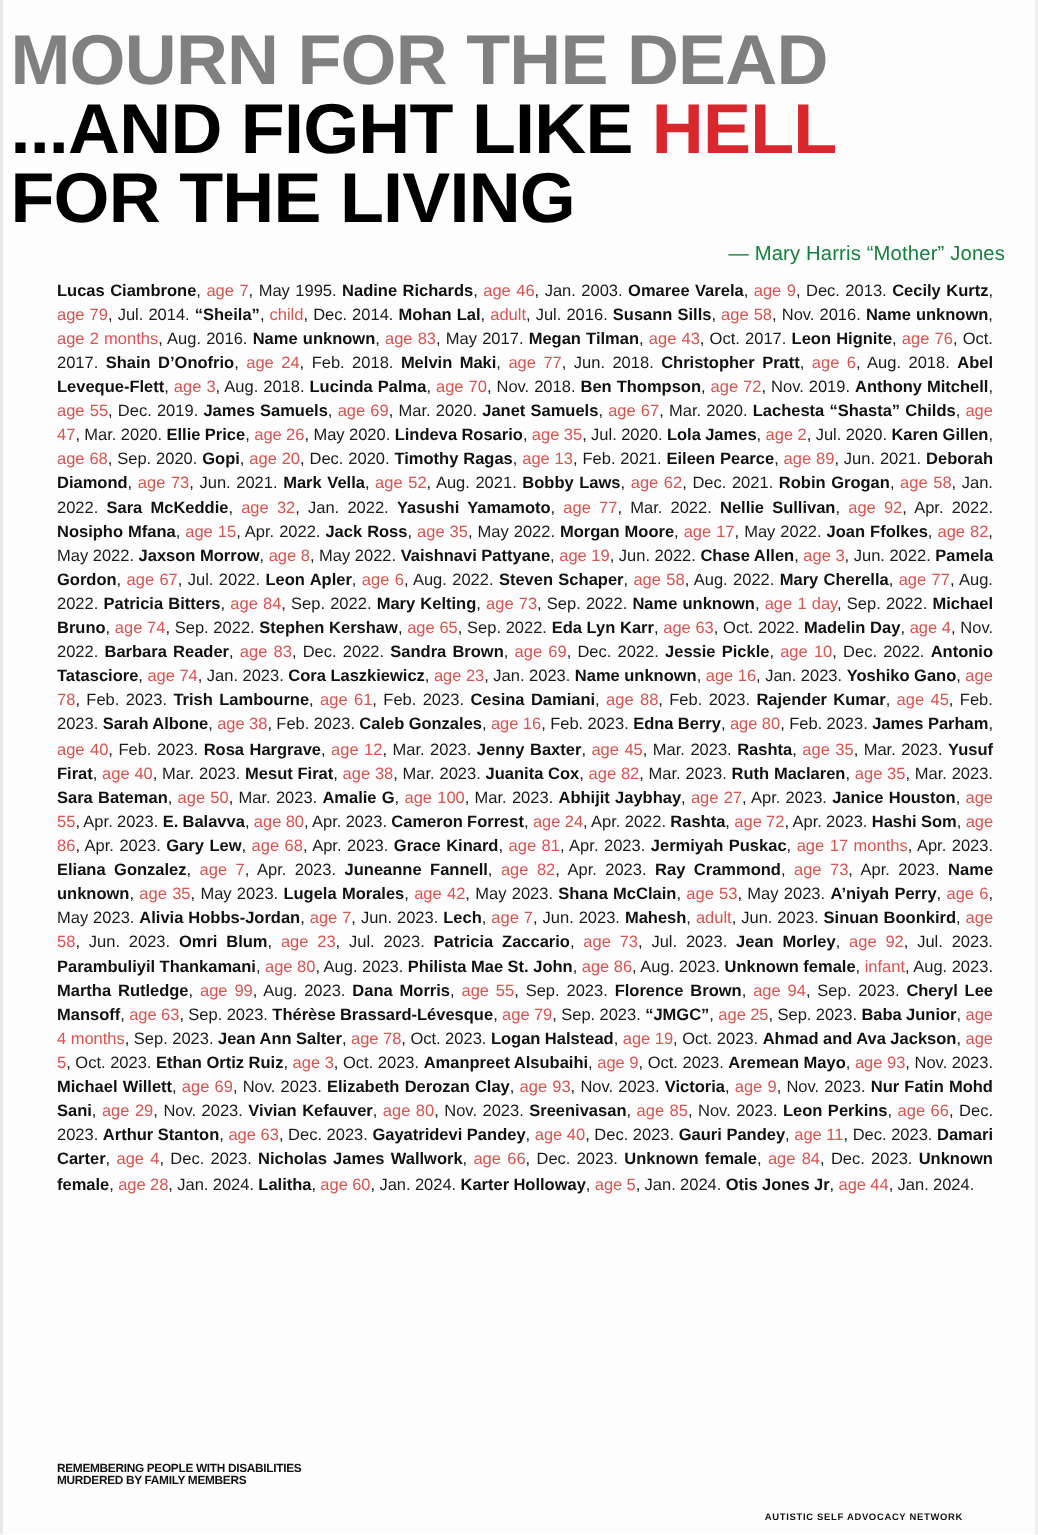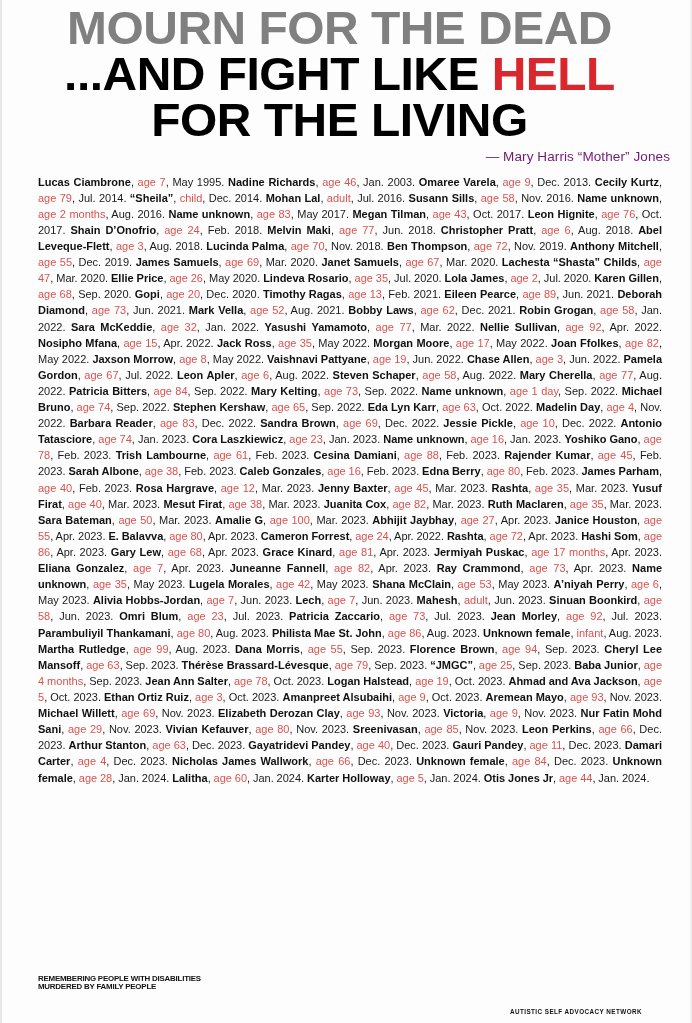--- a/index.html
+++ b/index.html
@@ -16,22 +16,22 @@
     width: 692px;
     height: 1023px;
     background: #fdfdfd;
     box-sizing: border-box;
     border-left: 2px solid #e8e8e8;
     border-right: 2px solid #f0f0f0;
     overflow: hidden;
   }
   
   .headline {
-    padding: 6px 18px 0 18px;
-    text-align: center;
+    padding: 18px 18px 0 18px;
+    text-align: left;
   }
   .hl-line {
     font-family: "Liberation Sans", sans-serif;
     font-weight: bold;
     letter-spacing: -0.5px;
     line-height: 0.94;
     white-space: nowrap;
     transform: scaleX(1.02);
     transform-origin: right center;
   }
@@ -46,21 +46,21 @@
     margin-bottom: 2px;
   }
   .hl3 {
     font-size: 47px;
     color: #000000;
   }
   .hl-red { color: #d9272e; }
   .attribution {
     text-align: right;
     font-size: 13.5px;
-    color: #701a75;
+    color: #15803d;
     padding: 6px 20px 0 0;
     letter-spacing: 0.1px;
   }
   
   .names {
     padding: 10px 28px 4px 36px;
     font-family: "Liberation Sans", sans-serif;
     font-size: 11px;
     line-height: 1.465;
     color: #161616;
@@ -143,21 +143,21 @@
     <div class="hl-line hl2"><span>...AND FIGHT LIKE </span><span class="hl-red">HELL</span></div>
     <div class="hl-line hl3">FOR THE LIVING</div>
   </div>
 
   <div class="attribution">— Mary Harris “Mother” Jones</div>
 
   <div class="names"><span class="nm">Lucas Ciambrone</span>, <span class="ag">age 7</span>, <span class="dt">May 1995.</span> <span class="nm">Nadine Richards</span>, <span class="ag">age 46</span>, <span class="dt">Jan. 2003.</span> <span class="nm">Omaree Varela</span>, <span class="ag">age 9</span>, <span class="dt">Dec. 2013.</span> <span class="nm">Cecily Kurtz</span>, <span class="ag">age 79</span>, <span class="dt">Jul. 2014.</span> <span class="nm">“Sheila”</span>, <span class="ag">child</span>, <span class="dt">Dec. 2014.</span> <span class="nm">Mohan Lal</span>, <span class="ag">adult</span>, <span class="dt">Jul. 2016.</span> <span class="nm">Susann Sills</span>, <span class="ag">age 58</span>, <span class="dt">Nov. 2016.</span> <span class="nm">Name unknown</span>, <span class="ag">age 2 months</span>, <span class="dt">Aug. 2016.</span> <span class="nm">Name unknown</span>, <span class="ag">age 83</span>, <span class="dt">May 2017.</span> <span class="nm">Megan Tilman</span>, <span class="ag">age 43</span>, <span class="dt">Oct. 2017.</span> <span class="nm">Leon Hignite</span>, <span class="ag">age 76</span>, <span class="dt">Oct. 2017.</span> <span class="nm">Shain D’Onofrio</span>, <span class="ag">age 24</span>, <span class="dt">Feb. 2018.</span> <span class="nm">Melvin Maki</span>, <span class="ag">age 77</span>, <span class="dt">Jun. 2018.</span> <span class="nm">Christopher Pratt</span>, <span class="ag">age 6</span>, <span class="dt">Aug. 2018.</span> <span class="nm">Abel Leveque-Flett</span>, <span class="ag">age 3</span>, <span class="dt">Aug. 2018.</span> <span class="nm">Lucinda Palma</span>, <span class="ag">age 70</span>, <span class="dt">Nov. 2018.</span> <span class="nm">Ben Thompson</span>, <span class="ag">age 72</span>, <span class="dt">Nov. 2019.</span> <span class="nm">Anthony Mitchell</span>, <span class="ag">age 55</span>, <span class="dt">Dec. 2019.</span> <span class="nm">James Samuels</span>, <span class="ag">age 69</span>, <span class="dt">Mar. 2020.</span> <span class="nm">Janet Samuels</span>, <span class="ag">age 67</span>, <span class="dt">Mar. 2020.</span> <span class="nm">Lachesta “Shasta” Childs</span>, <span class="ag">age 47</span>, <span class="dt">Mar. 2020.</span> <span class="nm">Ellie Price</span>, <span class="ag">age 26</span>, <span class="dt">May 2020.</span> <span class="nm">Lindeva Rosario</span>, <span class="ag">age 35</span>, <span class="dt">Jul. 2020.</span> <span class="nm">Lola James</span>, <span class="ag">age 2</span>, <span class="dt">Jul. 2020.</span> <span class="nm">Karen Gillen</span>, <span class="ag">age 68</span>, <span class="dt">Sep. 2020.</span> <span class="nm">Gopi</span>, <span class="ag">age 20</span>, <span class="dt">Dec. 2020.</span> <span class="nm">Timothy Ragas</span>, <span class="ag">age 13</span>, <span class="dt">Feb. 2021.</span> <span class="nm">Eileen Pearce</span>, <span class="ag">age 89</span>, <span class="dt">Jun. 2021.</span> <span class="nm">Deborah Diamond</span>, <span class="ag">age 73</span>, <span class="dt">Jun. 2021.</span> <span class="nm">Mark Vella</span>, <span class="ag">age 52</span>, <span class="dt">Aug. 2021.</span> <span class="nm">Bobby Laws</span>, <span class="ag">age 62</span>, <span class="dt">Dec. 2021.</span> <span class="nm">Robin Grogan</span>, <span class="ag">age 58</span>, <span class="dt">Jan. 2022.</span> <span class="nm">Sara McKeddie</span>, <span class="ag">age 32</span>, <span class="dt">Jan. 2022.</span> <span class="nm">Yasushi Yamamoto</span>, <span class="ag">age 77</span>, <span class="dt">Mar. 2022.</span> <span class="nm">Nellie Sullivan</span>, <span class="ag">age 92</span>, <span class="dt">Apr. 2022.</span> <span class="nm">Nosipho Mfana</span>, <span class="ag">age 15</span>, <span class="dt">Apr. 2022.</span> <span class="nm">Jack Ross</span>, <span class="ag">age 35</span>, <span class="dt">May 2022.</span> <span class="nm">Morgan Moore</span>, <span class="ag">age 17</span>, <span class="dt">May 2022.</span> <span class="nm">Joan Ffolkes</span>, <span class="ag">age 82</span>, <span class="dt">May 2022.</span> <span class="nm">Jaxson Morrow</span>, <span class="ag">age 8</span>, <span class="dt">May 2022.</span> <span class="nm">Vaishnavi Pattyane</span>, <span class="ag">age 19</span>, <span class="dt">Jun. 2022.</span> <span class="nm">Chase Allen</span>, <span class="ag">age 3</span>, <span class="dt">Jun. 2022.</span> <span class="nm">Pamela Gordon</span>, <span class="ag">age 67</span>, <span class="dt">Jul. 2022.</span> <span class="nm">Leon Apler</span>, <span class="ag">age 6</span>, <span class="dt">Aug. 2022.</span> <span class="nm">Steven Schaper</span>, <span class="ag">age 58</span>, <span class="dt">Aug. 2022.</span> <span class="nm">Mary Cherella</span>, <span class="ag">age 77</span>, <span class="dt">Aug. 2022.</span> <span class="nm">Patricia Bitters</span>, <span class="ag">age 84</span>, <span class="dt">Sep. 2022.</span> <span class="nm">Mary Kelting</span>, <span class="ag">age 73</span>, <span class="dt">Sep. 2022.</span> <span class="nm">Name unknown</span>, <span class="ag">age 1 day</span>, <span class="dt">Sep. 2022.</span> <span class="nm">Michael Bruno</span>, <span class="ag">age 74</span>, <span class="dt">Sep. 2022.</span> <span class="nm">Stephen Kershaw</span>, <span class="ag">age 65</span>, <span class="dt">Sep. 2022.</span> <span class="nm">Eda Lyn Karr</span>, <span class="ag">age 63</span>, <span class="dt">Oct. 2022.</span> <span class="nm">Madelin Day</span>, <span class="ag">age 4</span>, <span class="dt">Nov. 2022.</span> <span class="nm">Barbara Reader</span>, <span class="ag">age 83</span>, <span class="dt">Dec. 2022.</span> <span class="nm">Sandra Brown</span>, <span class="ag">age 69</span>, <span class="dt">Dec. 2022.</span> <span class="nm">Jessie Pickle</span>, <span class="ag">age 10</span>, <span class="dt">Dec. 2022.</span> <span class="nm">Antonio Tatasciore</span>, <span class="ag">age 74</span>, <span class="dt">Jan. 2023.</span> <span class="nm">Cora Laszkiewicz</span>, <span class="ag">age 23</span>, <span class="dt">Jan. 2023.</span> <span class="nm">Name unknown</span>, <span class="ag">age 16</span>, <span class="dt">Jan. 2023.</span> <span class="nm">Yoshiko Gano</span>, <span class="ag">age 78</span>, <span class="dt">Feb. 2023.</span> <span class="nm">Trish Lambourne</span>, <span class="ag">age 61</span>, <span class="dt">Feb. 2023.</span> <span class="nm">Cesina Damiani</span>, <span class="ag">age 88</span>, <span class="dt">Feb. 2023.</span> <span class="nm">Rajender Kumar</span>, <span class="ag">age 45</span>, <span class="dt">Feb. 2023.</span> <span class="nm">Sarah Albone</span>, <span class="ag">age 38</span>, <span class="dt">Feb. 2023.</span> <span class="nm">Caleb Gonzales</span>, <span class="ag">age 16</span>, <span class="dt">Feb. 2023.</span> <span class="nm">Edna Berry</span>, <span class="ag">age 80</span>, <span class="dt">Feb. 2023.</span> <span class="nm">James Parham</span>, <span class="ag">age 40</span>, <span class="dt">Feb. 2023.</span> <span class="nm">Rosa Hargrave</span>, <span class="ag">age 12</span>, <span class="dt">Mar. 2023.</span> <span class="nm">Jenny Baxter</span>, <span class="ag">age 45</span>, <span class="dt">Mar. 2023.</span> <span class="nm">Rashta</span>, <span class="ag">age 35</span>, <span class="dt">Mar. 2023.</span> <span class="nm">Yusuf Firat</span>, <span class="ag">age 40</span>, <span class="dt">Mar. 2023.</span> <span class="nm">Mesut Firat</span>, <span class="ag">age 38</span>, <span class="dt">Mar. 2023.</span> <span class="nm">Juanita Cox</span>, <span class="ag">age 82</span>, <span class="dt">Mar. 2023.</span> <span class="nm">Ruth Maclaren</span>, <span class="ag">age 35</span>, <span class="dt">Mar. 2023.</span> <span class="nm">Sara Bateman</span>, <span class="ag">age 50</span>, <span class="dt">Mar. 2023.</span> <span class="nm">Amalie G</span>, <span class="ag">age 100</span>, <span class="dt">Mar. 2023.</span> <span class="nm">Abhijit Jaybhay</span>, <span class="ag">age 27</span>, <span class="dt">Apr. 2023.</span> <span class="nm">Janice Houston</span>, <span class="ag">age 55</span>, <span class="dt">Apr. 2023.</span> <span class="nm">E. Balavva</span>, <span class="ag">age 80</span>, <span class="dt">Apr. 2023.</span> <span class="nm">Cameron Forrest</span>, <span class="ag">age 24</span>, <span class="dt">Apr. 2022.</span> <span class="nm">Rashta</span>, <span class="ag">age 72</span>, <span class="dt">Apr. 2023.</span> <span class="nm">Hashi Som</span>, <span class="ag">age 86</span>, <span class="dt">Apr. 2023.</span> <span class="nm">Gary Lew</span>, <span class="ag">age 68</span>, <span class="dt">Apr. 2023.</span> <span class="nm">Grace Kinard</span>, <span class="ag">age 81</span>, <span class="dt">Apr. 2023.</span> <span class="nm">Jermiyah Puskac</span>, <span class="ag">age 17 months</span>, <span class="dt">Apr. 2023.</span> <span class="nm">Eliana Gonzalez</span>, <span class="ag">age 7</span>, <span class="dt">Apr. 2023.</span> <span class="nm">Juneanne Fannell</span>, <span class="ag">age 82</span>, <span class="dt">Apr. 2023.</span> <span class="nm">Ray Crammond</span>, <span class="ag">age 73</span>, <span class="dt">Apr. 2023.</span> <span class="nm">Name unknown</span>, <span class="ag">age 35</span>, <span class="dt">May 2023.</span> <span class="nm">Lugela Morales</span>, <span class="ag">age 42</span>, <span class="dt">May 2023.</span> <span class="nm">Shana McClain</span>, <span class="ag">age 53</span>, <span class="dt">May 2023.</span> <span class="nm">A’niyah Perry</span>, <span class="ag">age 6</span>, <span class="dt">May 2023.</span> <span class="nm">Alivia Hobbs-Jordan</span>, <span class="ag">age 7</span>, <span class="dt">Jun. 2023.</span> <span class="nm">Lech</span>, <span class="ag">age 7</span>, <span class="dt">Jun. 2023.</span> <span class="nm">Mahesh</span>, <span class="ag">adult</span>, <span class="dt">Jun. 2023.</span> <span class="nm">Sinuan Boonkird</span>, <span class="ag">age 58</span>, <span class="dt">Jun. 2023.</span> <span class="nm">Omri Blum</span>, <span class="ag">age 23</span>, <span class="dt">Jul. 2023.</span> <span class="nm">Patricia Zaccario</span>, <span class="ag">age 73</span>, <span class="dt">Jul. 2023.</span> <span class="nm">Jean Morley</span>, <span class="ag">age 92</span>, <span class="dt">Jul. 2023.</span> <span class="nm">Parambuliyil Thankamani</span>, <span class="ag">age 80</span>, <span class="dt">Aug. 2023.</span> <span class="nm">Philista Mae St. John</span>, <span class="ag">age 86</span>, <span class="dt">Aug. 2023.</span> <span class="nm">Unknown female</span>, <span class="ag">infant</span>, <span class="dt">Aug. 2023.</span> <span class="nm">Martha Rutledge</span>, <span class="ag">age 99</span>, <span class="dt">Aug. 2023.</span> <span class="nm">Dana Morris</span>, <span class="ag">age 55</span>, <span class="dt">Sep. 2023.</span> <span class="nm">Florence Brown</span>, <span class="ag">age 94</span>, <span class="dt">Sep. 2023.</span> <span class="nm">Cheryl Lee Mansoff</span>, <span class="ag">age 63</span>, <span class="dt">Sep. 2023.</span> <span class="nm">Thérèse Brassard-Lévesque</span>, <span class="ag">age 79</span>, <span class="dt">Sep. 2023.</span> <span class="nm">“JMGC”</span>, <span class="ag">age 25</span>, <span class="dt">Sep. 2023.</span> <span class="nm">Baba Junior</span>, <span class="ag">age 4 months</span>, <span class="dt">Sep. 2023.</span> <span class="nm">Jean Ann Salter</span>, <span class="ag">age 78</span>, <span class="dt">Oct. 2023.</span> <span class="nm">Logan Halstead</span>, <span class="ag">age 19</span>, <span class="dt">Oct. 2023.</span> <span class="nm">Ahmad and Ava Jackson</span>, <span class="ag">age 5</span>, <span class="dt">Oct. 2023.</span> <span class="nm">Ethan Ortiz Ruiz</span>, <span class="ag">age 3</span>, <span class="dt">Oct. 2023.</span> <span class="nm">Amanpreet Alsubaihi</span>, <span class="ag">age 9</span>, <span class="dt">Oct. 2023.</span> <span class="nm">Aremean Mayo</span>, <span class="ag">age 93</span>, <span class="dt">Nov. 2023.</span> <span class="nm">Michael Willett</span>, <span class="ag">age 69</span>, <span class="dt">Nov. 2023.</span> <span class="nm">Elizabeth Derozan Clay</span>, <span class="ag">age 93</span>, <span class="dt">Nov. 2023.</span> <span class="nm">Victoria</span>, <span class="ag">age 9</span>, <span class="dt">Nov. 2023.</span> <span class="nm">Nur Fatin Mohd Sani</span>, <span class="ag">age 29</span>, <span class="dt">Nov. 2023.</span> <span class="nm">Vivian Kefauver</span>, <span class="ag">age 80</span>, <span class="dt">Nov. 2023.</span> <span class="nm">Sreenivasan</span>, <span class="ag">age 85</span>, <span class="dt">Nov. 2023.</span> <span class="nm">Leon Perkins</span>, <span class="ag">age 66</span>, <span class="dt">Dec. 2023.</span> <span class="nm">Arthur Stanton</span>, <span class="ag">age 63</span>, <span class="dt">Dec. 2023.</span> <span class="nm">Gayatridevi Pandey</span>, <span class="ag">age 40</span>, <span class="dt">Dec. 2023.</span> <span class="nm">Gauri Pandey</span>, <span class="ag">age 11</span>, <span class="dt">Dec. 2023.</span> <span class="nm">Damari Carter</span>, <span class="ag">age 4</span>, <span class="dt">Dec. 2023.</span> <span class="nm">Nicholas James Wallwork</span>, <span class="ag">age 66</span>, <span class="dt">Dec. 2023.</span> <span class="nm">Unknown female</span>, <span class="ag">age 84</span>, <span class="dt">Dec. 2023.</span> <span class="nm">Unknown female</span>, <span class="ag">age 28</span>, <span class="dt">Jan. 2024.</span> <span class="nm">Lalitha</span>, <span class="ag">age 60</span>, <span class="dt">Jan. 2024.</span> <span class="nm">Karter Holloway</span>, <span class="ag">age 5</span>, <span class="dt">Jan. 2024.</span> <span class="nm">Otis Jones Jr</span>, <span class="ag">age 44</span>, <span class="dt">Jan. 2024.</span></div>
 
   <div class="footer">
     <div class="footline" style="font-size: 7.9px;">REMEMBERING PEOPLE WITH DISABILITIES</div>
-    <div class="footline" style="font-size: 7.9px;">MURDERED BY FAMILY PEOPLE</div>
+    <div class="footline" style="font-size: 7.9px;">MURDERED BY FAMILY MEMBERS</div>
 
     <div class="logo-row">
       <div class="logo">
         <div class="logo-tag">AUTISTIC SELF ADVOCACY NETWORK</div>
       </div>
     </div>
   </div>
 
 </div>
 

